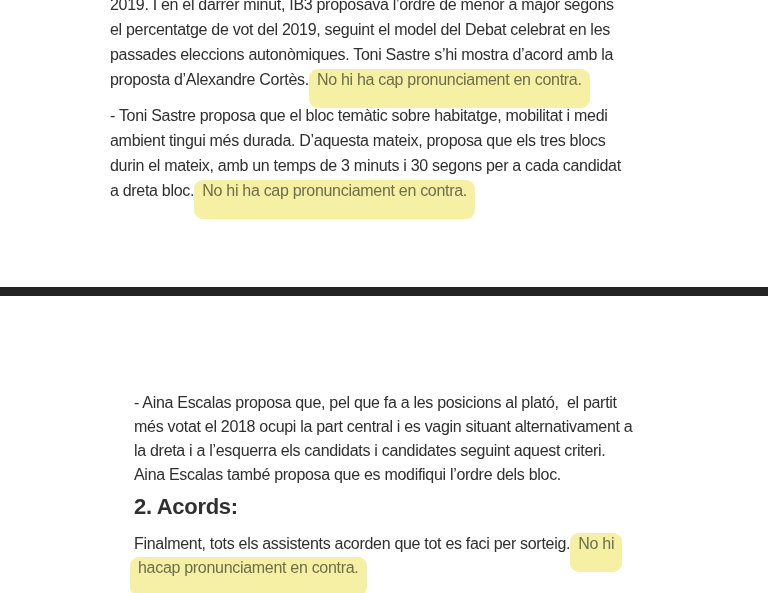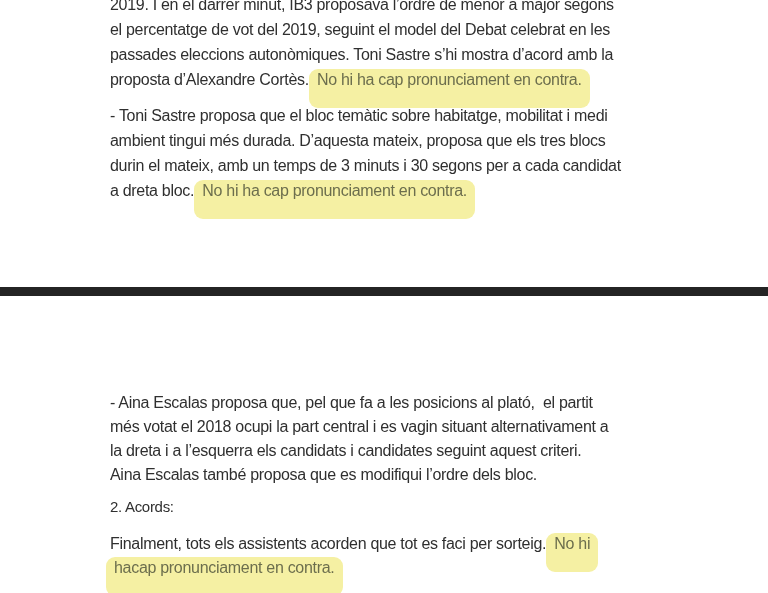--- a/index.html
+++ b/index.html
@@ -23,36 +23,37 @@
     font-size: 16px;
     letter-spacing: -0.3px;
   }
   .doc-section-top {
     top: -8px;
     line-height: 25px;
   }
   .doc-section-bottom {
     top: 391px;
     line-height: 24px;
+    margin-left: 24px;
   }
   .paragraph { margin: 0; }
   .doc-section-top .paragraph + .paragraph { margin-top: 11px; }
   .text-line {
     white-space: pre;   
   }
   .hl {
     background: var(--highlight-bg, #f5f0a3);
     color: var(--highlight-text, #6c6e4d);
     padding: 2px 8px 20px;
     margin: 0 -4px;
     border-radius: 9px;
   }
   .doc-heading {
-    font-weight: 400;
-    font-size: 15px;
+    font-weight: 700;
+    font-size: 22px;
     margin: 8px 0 13px 0;
   }
   .separator-bar {
     position: absolute;
     left: 0;
     top: 287px;
     width: 768px;
     height: 9px;
     background: var(--separator-color, #242424);
   }

